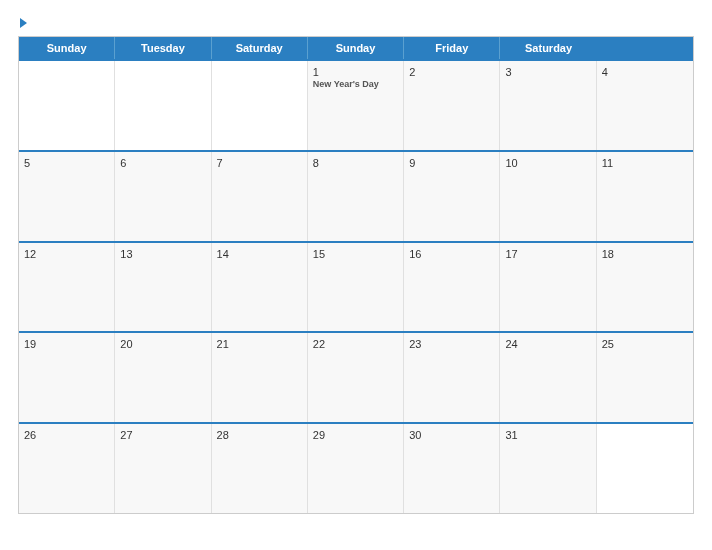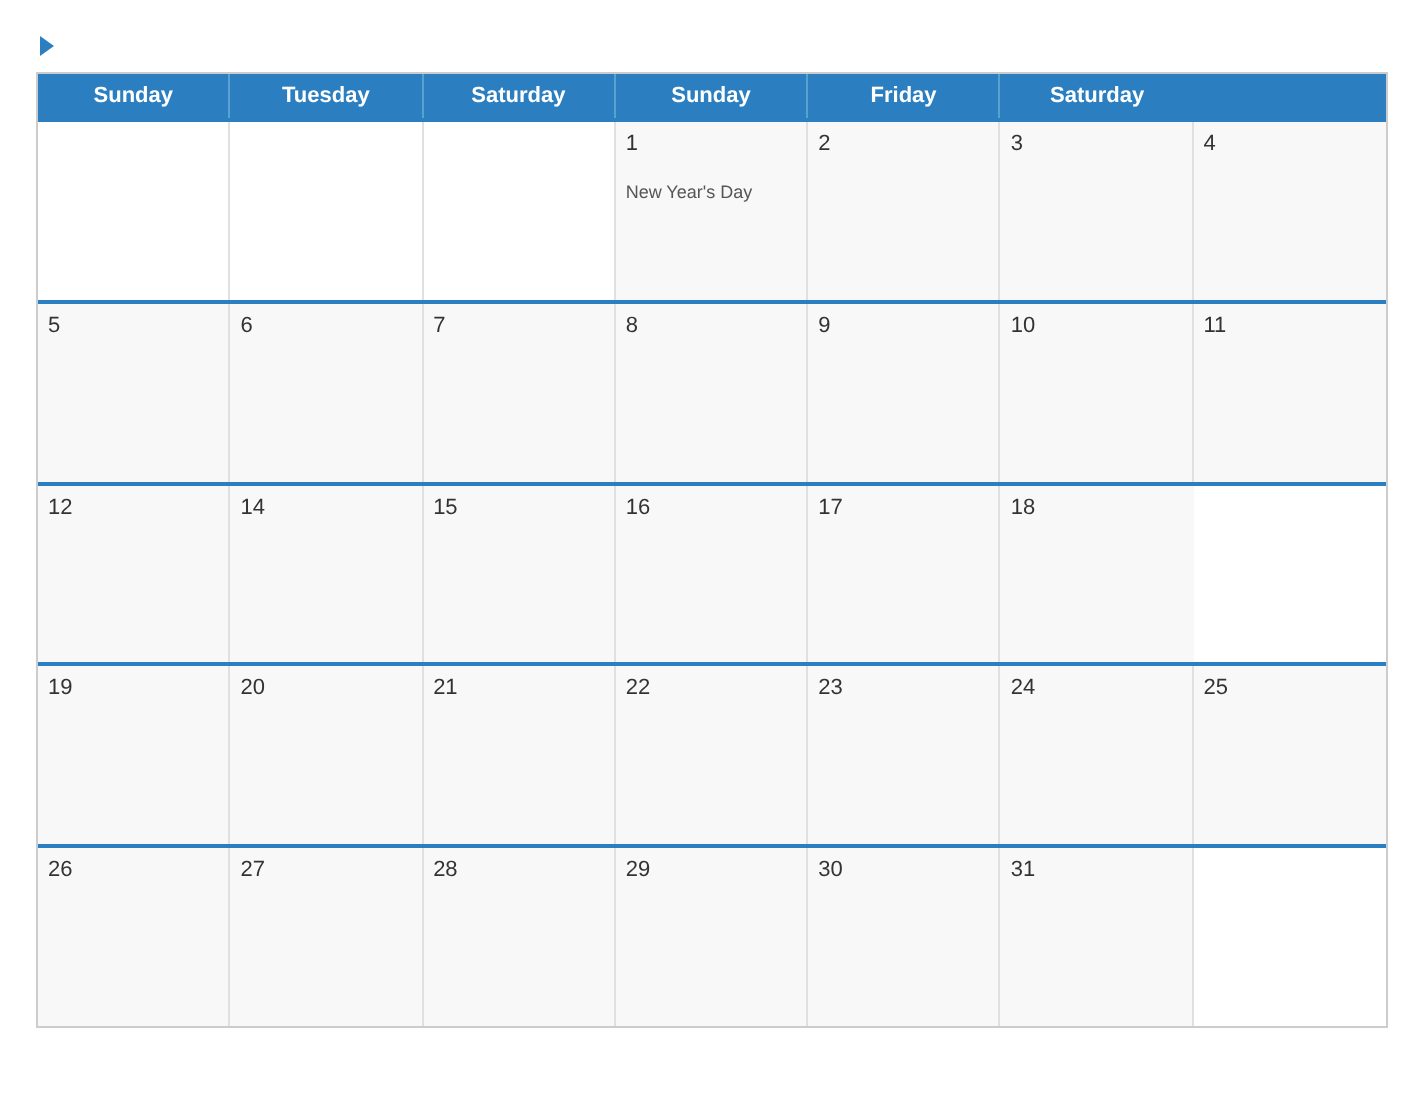--- a/index.html
+++ b/index.html
@@ -111,22 +111,23 @@
     }
     .day-number {
       font-size: 11px;
       color: #333;
       font-weight: normal;
       line-height: 1.3;
     }
     .holiday-label {
       font-size: 9px;
       color: #555;
-      margin-top: 12px;
+      margin-top: 0;
       line-height: 1.2;
+      font-weight: bold;
     }
   </style>
 </head>
 <body>
 
 <div class="page">
   <div class="header">
     <div class="logo">
       <span class="logo-general"></span>
       <span class="logo-blue">
@@ -187,20 +188,23 @@
           </div>
           <div class="day-cell">
             <span class="day-number">11</span>
           </div>
         </div>
         <div class="week-row">
           <div class="day-cell">
             <span class="day-number">12</span>
           </div>
           <div class="day-cell">
+            <span class="day-number">13</span>
+          </div>
+          <div class="day-cell">
             <span class="day-number">14</span>
           </div>
           <div class="day-cell">
             <span class="day-number">15</span>
           </div>
           <div class="day-cell">
             <span class="day-number">16</span>
           </div>
           <div class="day-cell">
             <span class="day-number">17</span>

